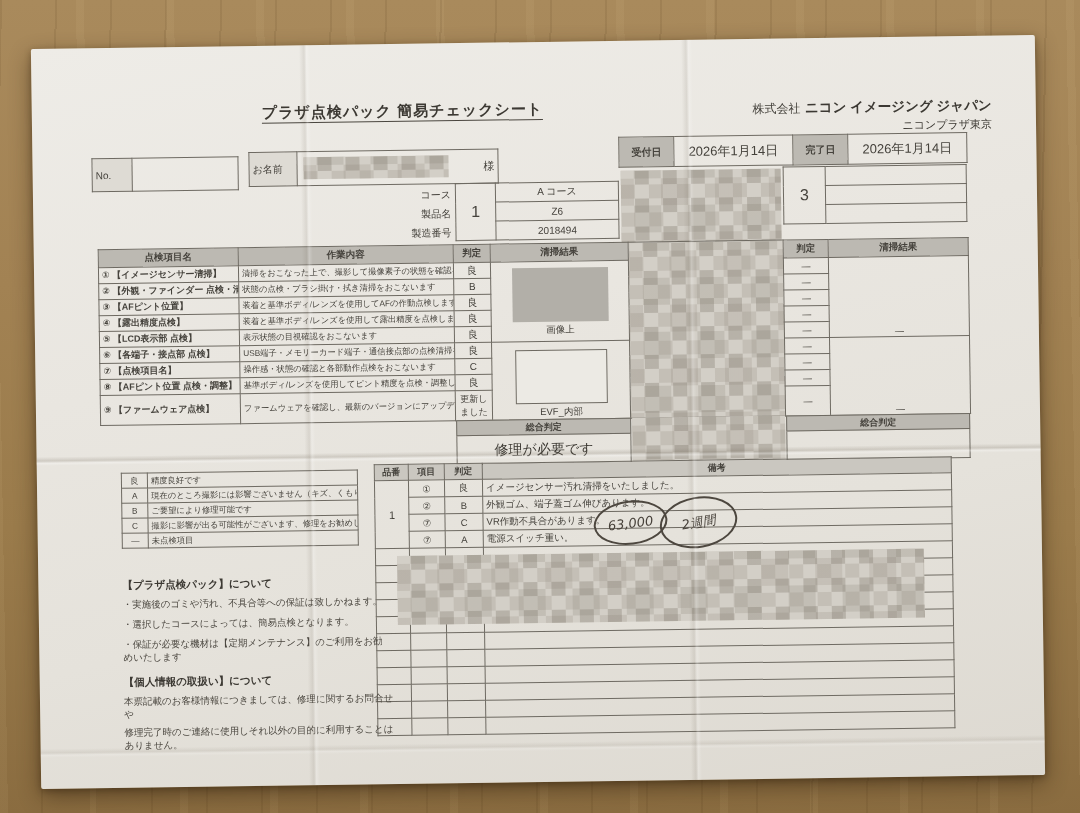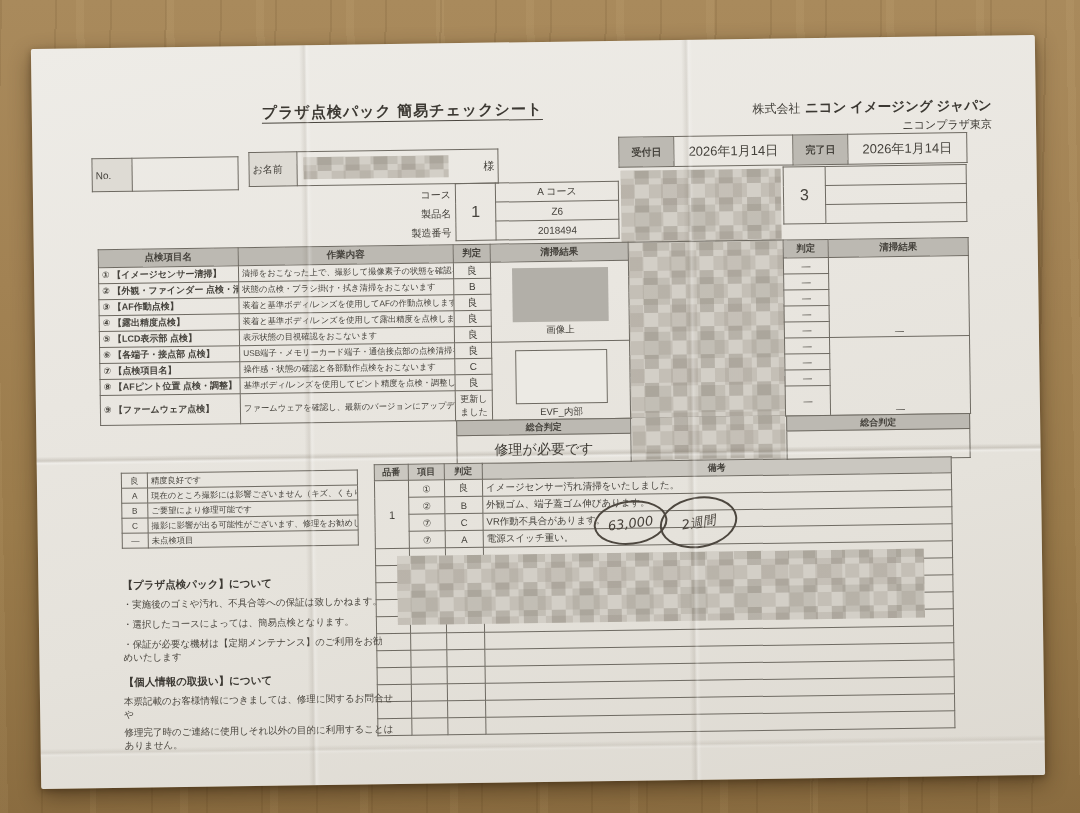--- a/index.html
+++ b/index.html
@@ -185,21 +185,21 @@
       <td class="ctr">—</td>
       <td rowspan="5" class="dashcell">—</td>
     </tr>
     <tr style="height:16px;">
       <td><b>②</b> <b>【外観・ファインダー 点検・清掃】</b></td>
       <td style="font-size:8.3px;">状態の点検・ブラシ掛け・拭き清掃をおこないます</td>
       <td class="ctr" style="font-size:10px;">B</td>
       <td class="ctr">—</td>
     </tr>
     <tr style="height:16px;">
-      <td><b>③</b> <b>【AF作動点検】</b></td>
+      <td><b>③</b> <b>【AFピント位置】</b></td>
       <td style="font-size:8.3px;">装着と基準ボディ/レンズを使用してAFの作動点検します</td>
       <td class="ctr" style="font-size:10px;">良</td>
       <td class="ctr">—</td>
     </tr>
     <tr style="height:16px;">
       <td><b>④</b> <b>【露出精度点検】</b></td>
       <td style="font-size:8.3px;">装着と基準ボディ/レンズを使用して露出精度を点検します</td>
       <td class="ctr" style="font-size:10px;">良</td>
       <td class="ctr">—</td>
     </tr>

